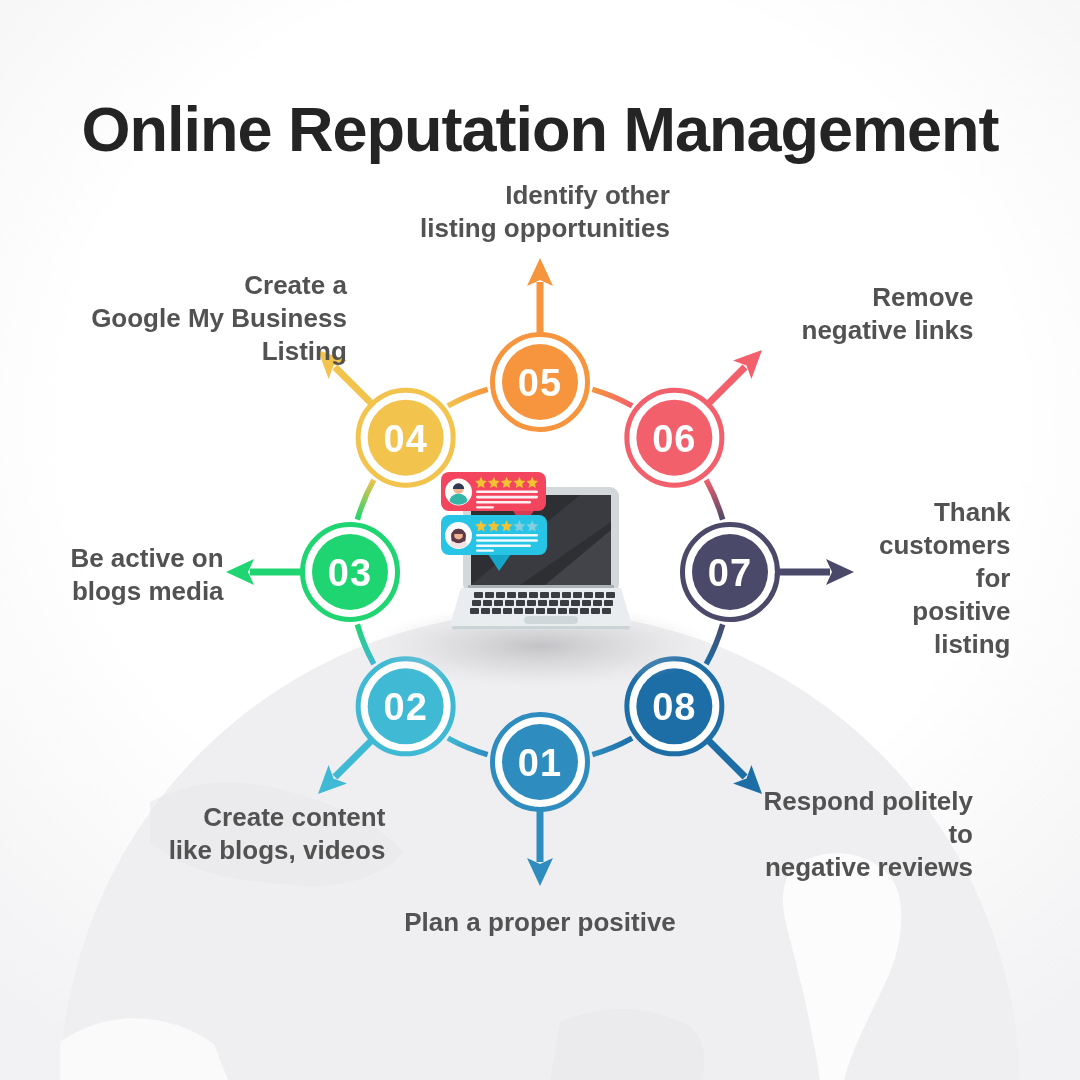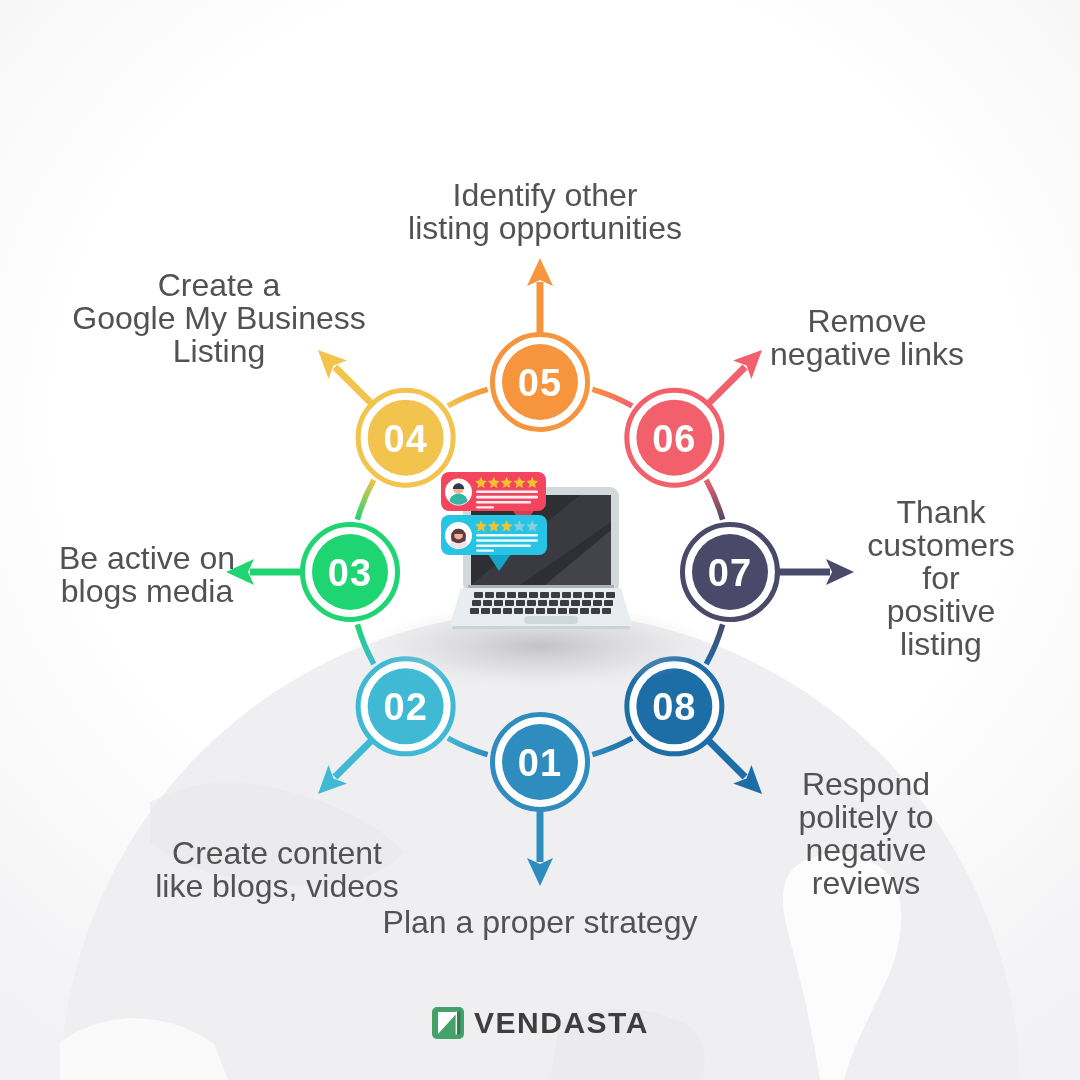--- a/index.html
+++ b/index.html
@@ -8,22 +8,22 @@
     background:radial-gradient(ellipse 820px 760px at 540px 420px,#ffffff 58%,#f2f2f4 100%);
     font-family:"Liberation Sans",sans-serif;
   }
   .page-title{
     position:absolute;top:50px;left:0;width:1080px;text-align:center;
     font-size:63px;line-height:1.2;font-weight:800;letter-spacing:-1px;color:#242424;
   }
   #diagram-svg{position:absolute;left:0;top:0;}
   .step-label{
     position:absolute;transform:translate(-50%,-50%);
-    white-space:pre-line;text-align:center;
-    font-size:32px;line-height:33px;font-weight:400;color:#525252;
+    white-space:pre-line;text-align:right;
+    font-size:26px;line-height:33px;font-weight:700;color:#525252;
   }
   .brand{
     position:absolute;left:0;top:1002px;width:1080px;height:42px;
     display:flex;align-items:center;justify-content:center;gap:9px;
   }
   .brand-text{
     font-size:30px;font-weight:600;letter-spacing:1.5px;color:#3e3e3e;
   }
 </style>
 </head>
@@ -269,44 +269,36 @@
         <g fill="#ffffff" opacity="0.92">
           <rect x="476" y="534" width="62" height="2.6" rx="1.3"></rect>
           <rect x="476" y="539.2" width="62" height="2.6" rx="1.3"></rect>
           <rect x="476" y="544.4" width="55" height="2.6" rx="1.3"></rect>
           <rect x="476" y="549.6" width="18" height="2.2" rx="1.1"></rect>
         </g>
       </g>
     </g>
   </svg>
 
+  <h1 class="page-title">Online Reputation Management</h1>
 
   <div id="labels">
-      <div class="step-label" style="left: 540px; top: 922px;">Plan a proper strategy</div>
-      <div class="step-label" style="left: 277px; top: 834px; margin-top: 36px;">Create content
+      <div class="step-label" style="left: 540px; top: 922px;">Plan a proper positive</div>
+      <div class="step-label" style="left: 277px; top: 834px;">Create content
 like blogs, videos</div>
       <div class="step-label" style="left: 147px; top: 575px;">Be active on
 blogs media</div>
       <div class="step-label" style="left: 219px; top: 318px;">Create a
 Google My Business
 Listing</div>
       <div class="step-label" style="left: 545px; top: 212px;">Identify other
 listing opportunities</div>
-      <div class="step-label" style="left: 867px; top: 314px; margin-top: 24px;">Remove negative links</div>
+      <div class="step-label" style="left: 867px; top: 314px;">Remove negative links</div>
       <div class="step-label" style="left: 941px; top: 578px;">Thank
 customers
 for positive
 listing</div>
       <div class="step-label" style="left: 866px; top: 834px;">Respond politely to
 negative reviews</div>
     </div>
 
-  <div class="brand">
-    <svg width="34" height="34" viewBox="0 0 34 34">
-      <rect x="1" y="1" width="32" height="32" rx="5" fill="#43A169"></rect>
-      <polygon points="7,6 27,6 7,28" fill="#ffffff"></polygon>
-      <rect x="24.6" y="5.5" width="1.5" height="23" fill="#ffffff"></rect>
-      <rect x="26.1" y="5.5" width="3.3" height="23" fill="#2F7D52"></rect>
-    </svg>
-    <span class="brand-text">VENDASTA</span>
-  </div>
 
 </div>
 
 </body></html>

